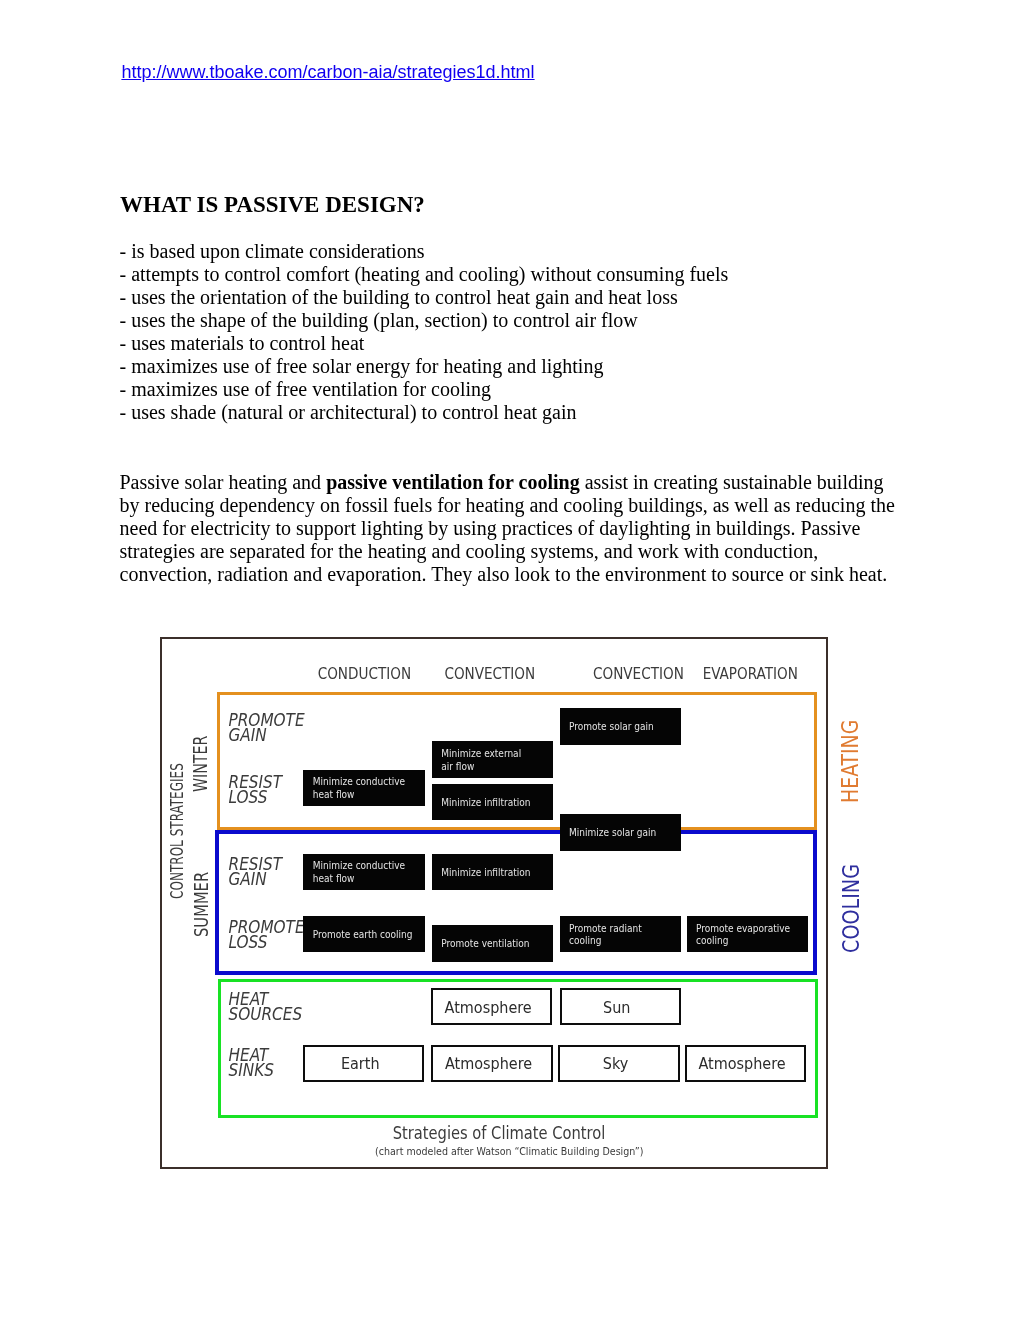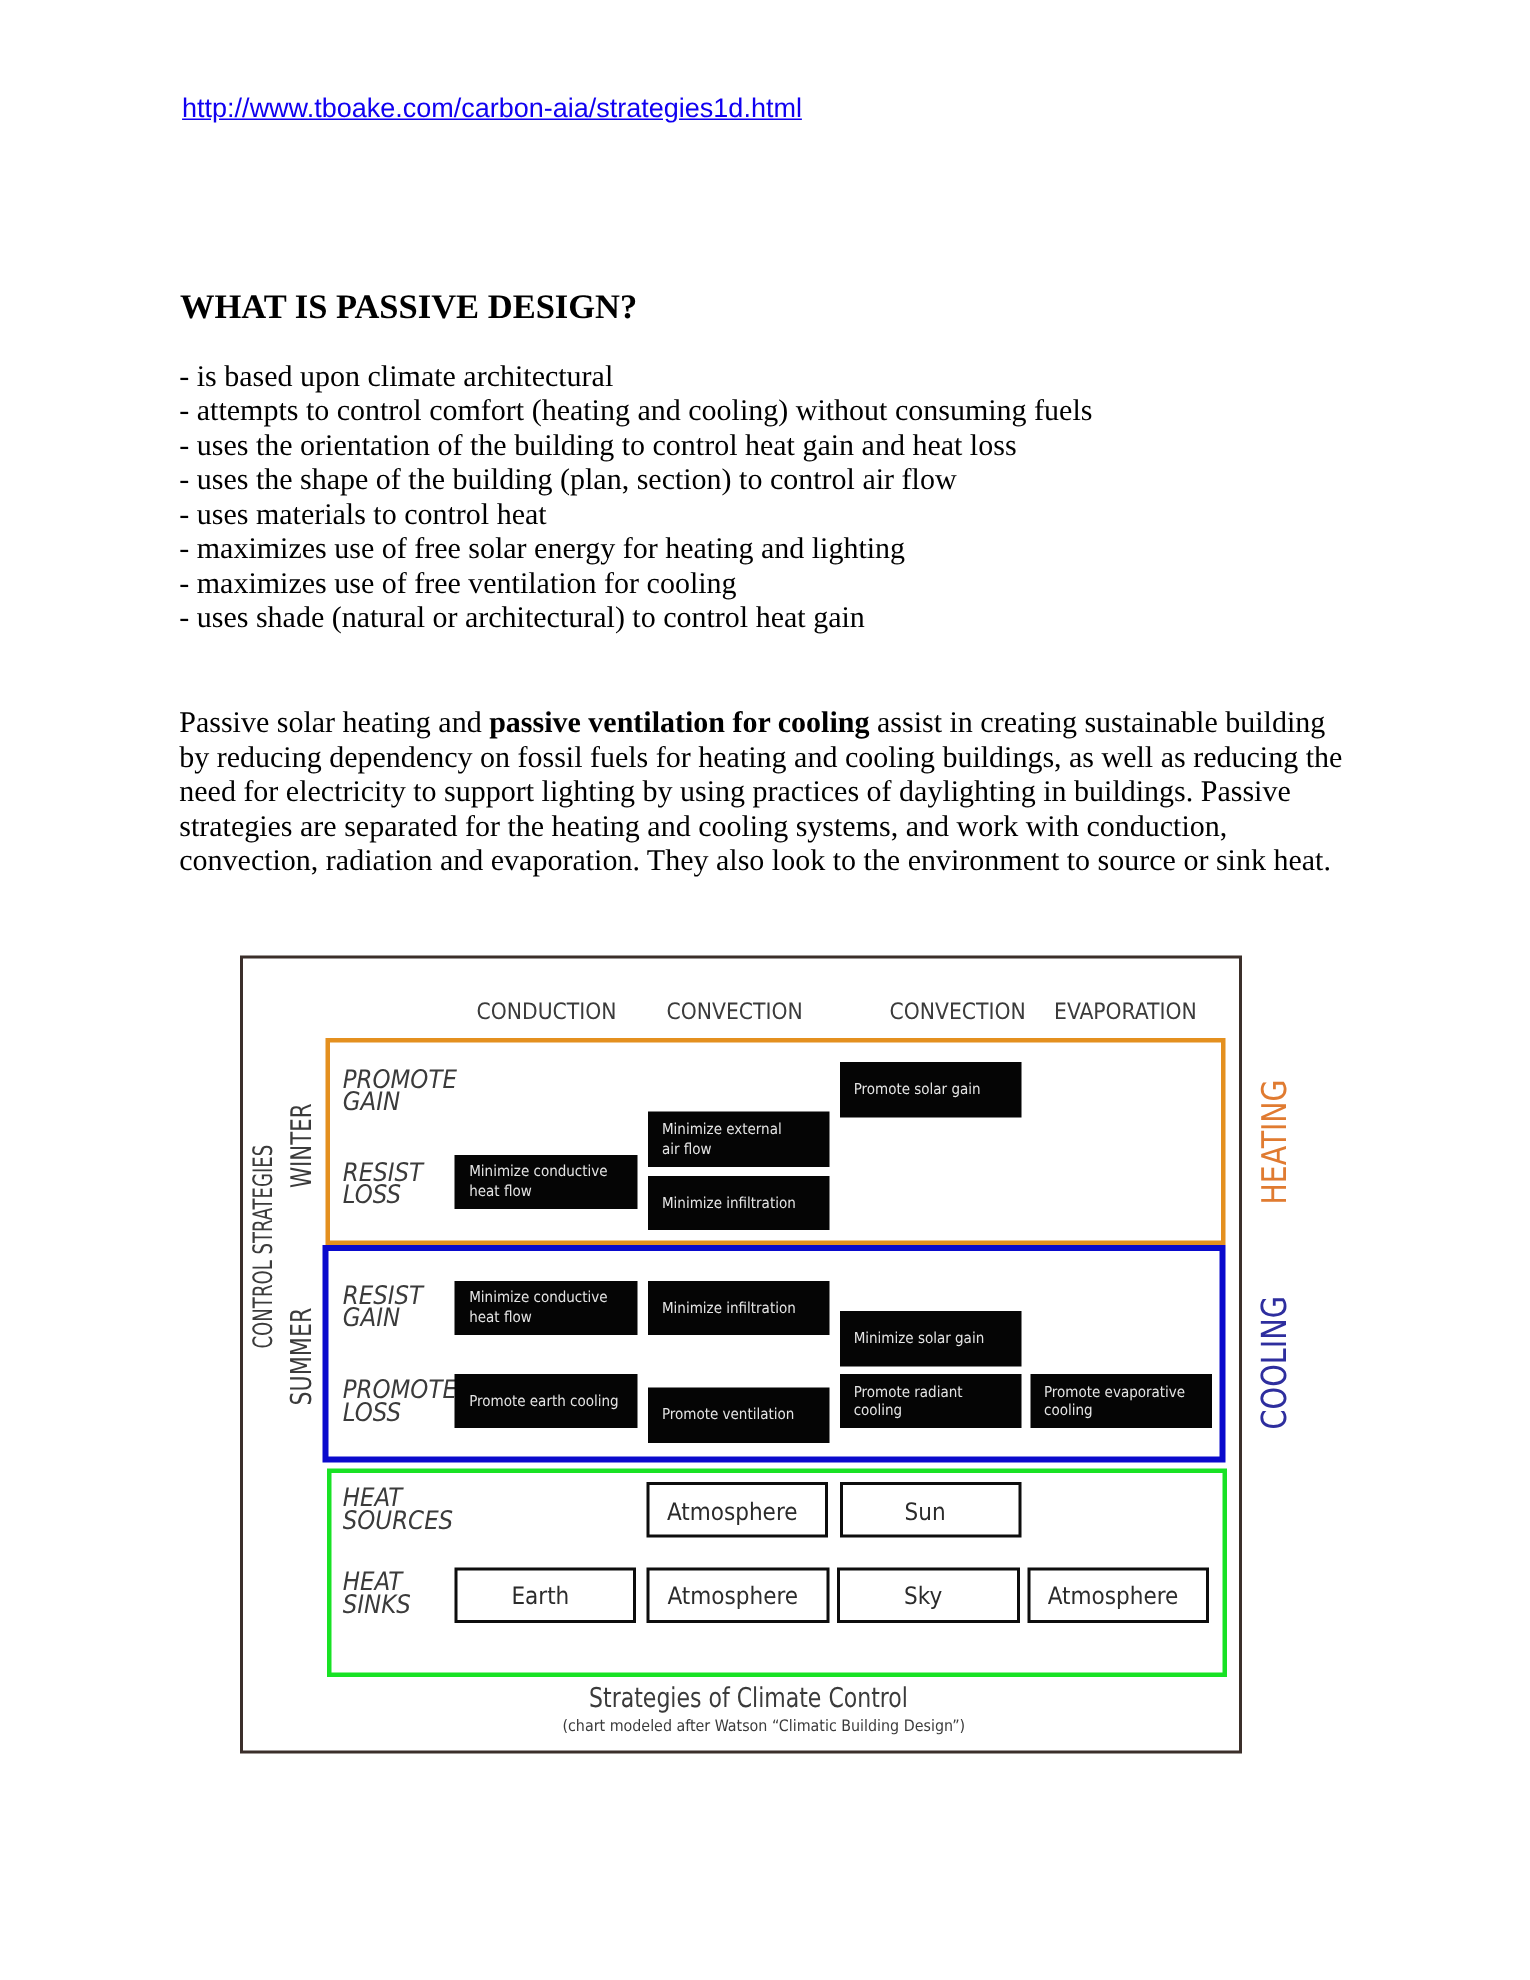--- a/index.html
+++ b/index.html
@@ -42,21 +42,21 @@
   .cap-sub{position:absolute;left:175.2px;top:1145.3px;width:668px;text-align:center;
            font-size:10.58px;color:#3b3b3b;}
 </style>
 </head>
 <body>
 
 <div class="page">
   <a class="url">http://www.tboake.com/carbon-aia/strategies1d.html</a>
   <div class="h2">WHAT IS PASSIVE DESIGN?</div>
   <div class="list">
-    <div>- is based upon climate architectural</div>
+    <div>- is based upon climate considerations</div>
     <div>- attempts to control comfort (heating and cooling) without consuming fuels</div>
     <div>- uses the orientation of the building to control heat gain and heat loss</div>
     <div>- uses the shape of the building (plan, section) to control air flow</div>
     <div>- uses materials to control heat</div>
     <div>- maximizes use of free solar energy for heating and lighting</div>
     <div>- maximizes use of free ventilation for cooling</div>
     <div>- uses shade (natural or architectural) to control heat gain</div>
   </div>
   <p class="para"><span>Passive solar heating and </span><b>passive ventilation for cooling</b><span> assist in creating sustainable building by reducing dependency on fossil fuels for heating and cooling buildings, as well as reducing the need for electricity to support lighting by using practices of daylighting in buildings. Passive strategies are separated for the heating and cooling systems, and work with conduction, convection, radiation and evaporation. They also look to the environment to source or sink heat.</span></p>
 
@@ -94,21 +94,21 @@
     <div class="cell black" style="left:559.6px;top:707.9px;">Promote solar gain</div>
     <div class="cell black" style="left:303.3px;top:769.5px;">Minimize conductive
 heat flow</div>
     <div class="cell black" style="left:431.8px;top:741.4px;">Minimize external
 air flow</div>
     <div class="cell black" style="left:431.8px;top:783.7px;">Minimize infiltration</div>
 
     <div class="cell black" style="left:303.3px;top:853.5px;">Minimize conductive
 heat flow</div>
     <div class="cell black" style="left:431.8px;top:853.5px;">Minimize infiltration</div>
-    <div class="cell black" style="left:559.6px;top:874px;">Minimize solar gain</div>
+    <div class="cell black" style="left:559.6px;top:814px;">Minimize solar gain</div>
 
     <div class="cell black" style="left:303.3px;top:915.7px;">Promote earth cooling</div>
     <div class="cell black" style="left:431.8px;top:925px;">Promote ventilation</div>
     <div class="cell black" style="left:559.6px;top:915.7px;">Promote radiant
 cooling</div>
     <div class="cell black" style="left:686.5px;top:915.7px;">Promote evaporative
 cooling</div>
 
     <div class="cell white" style="left:431.0px;top:988.4px;">Atmosphere</div>
     <div class="cell white" style="left:559.6px;top:988.4px;">Sun</div>

